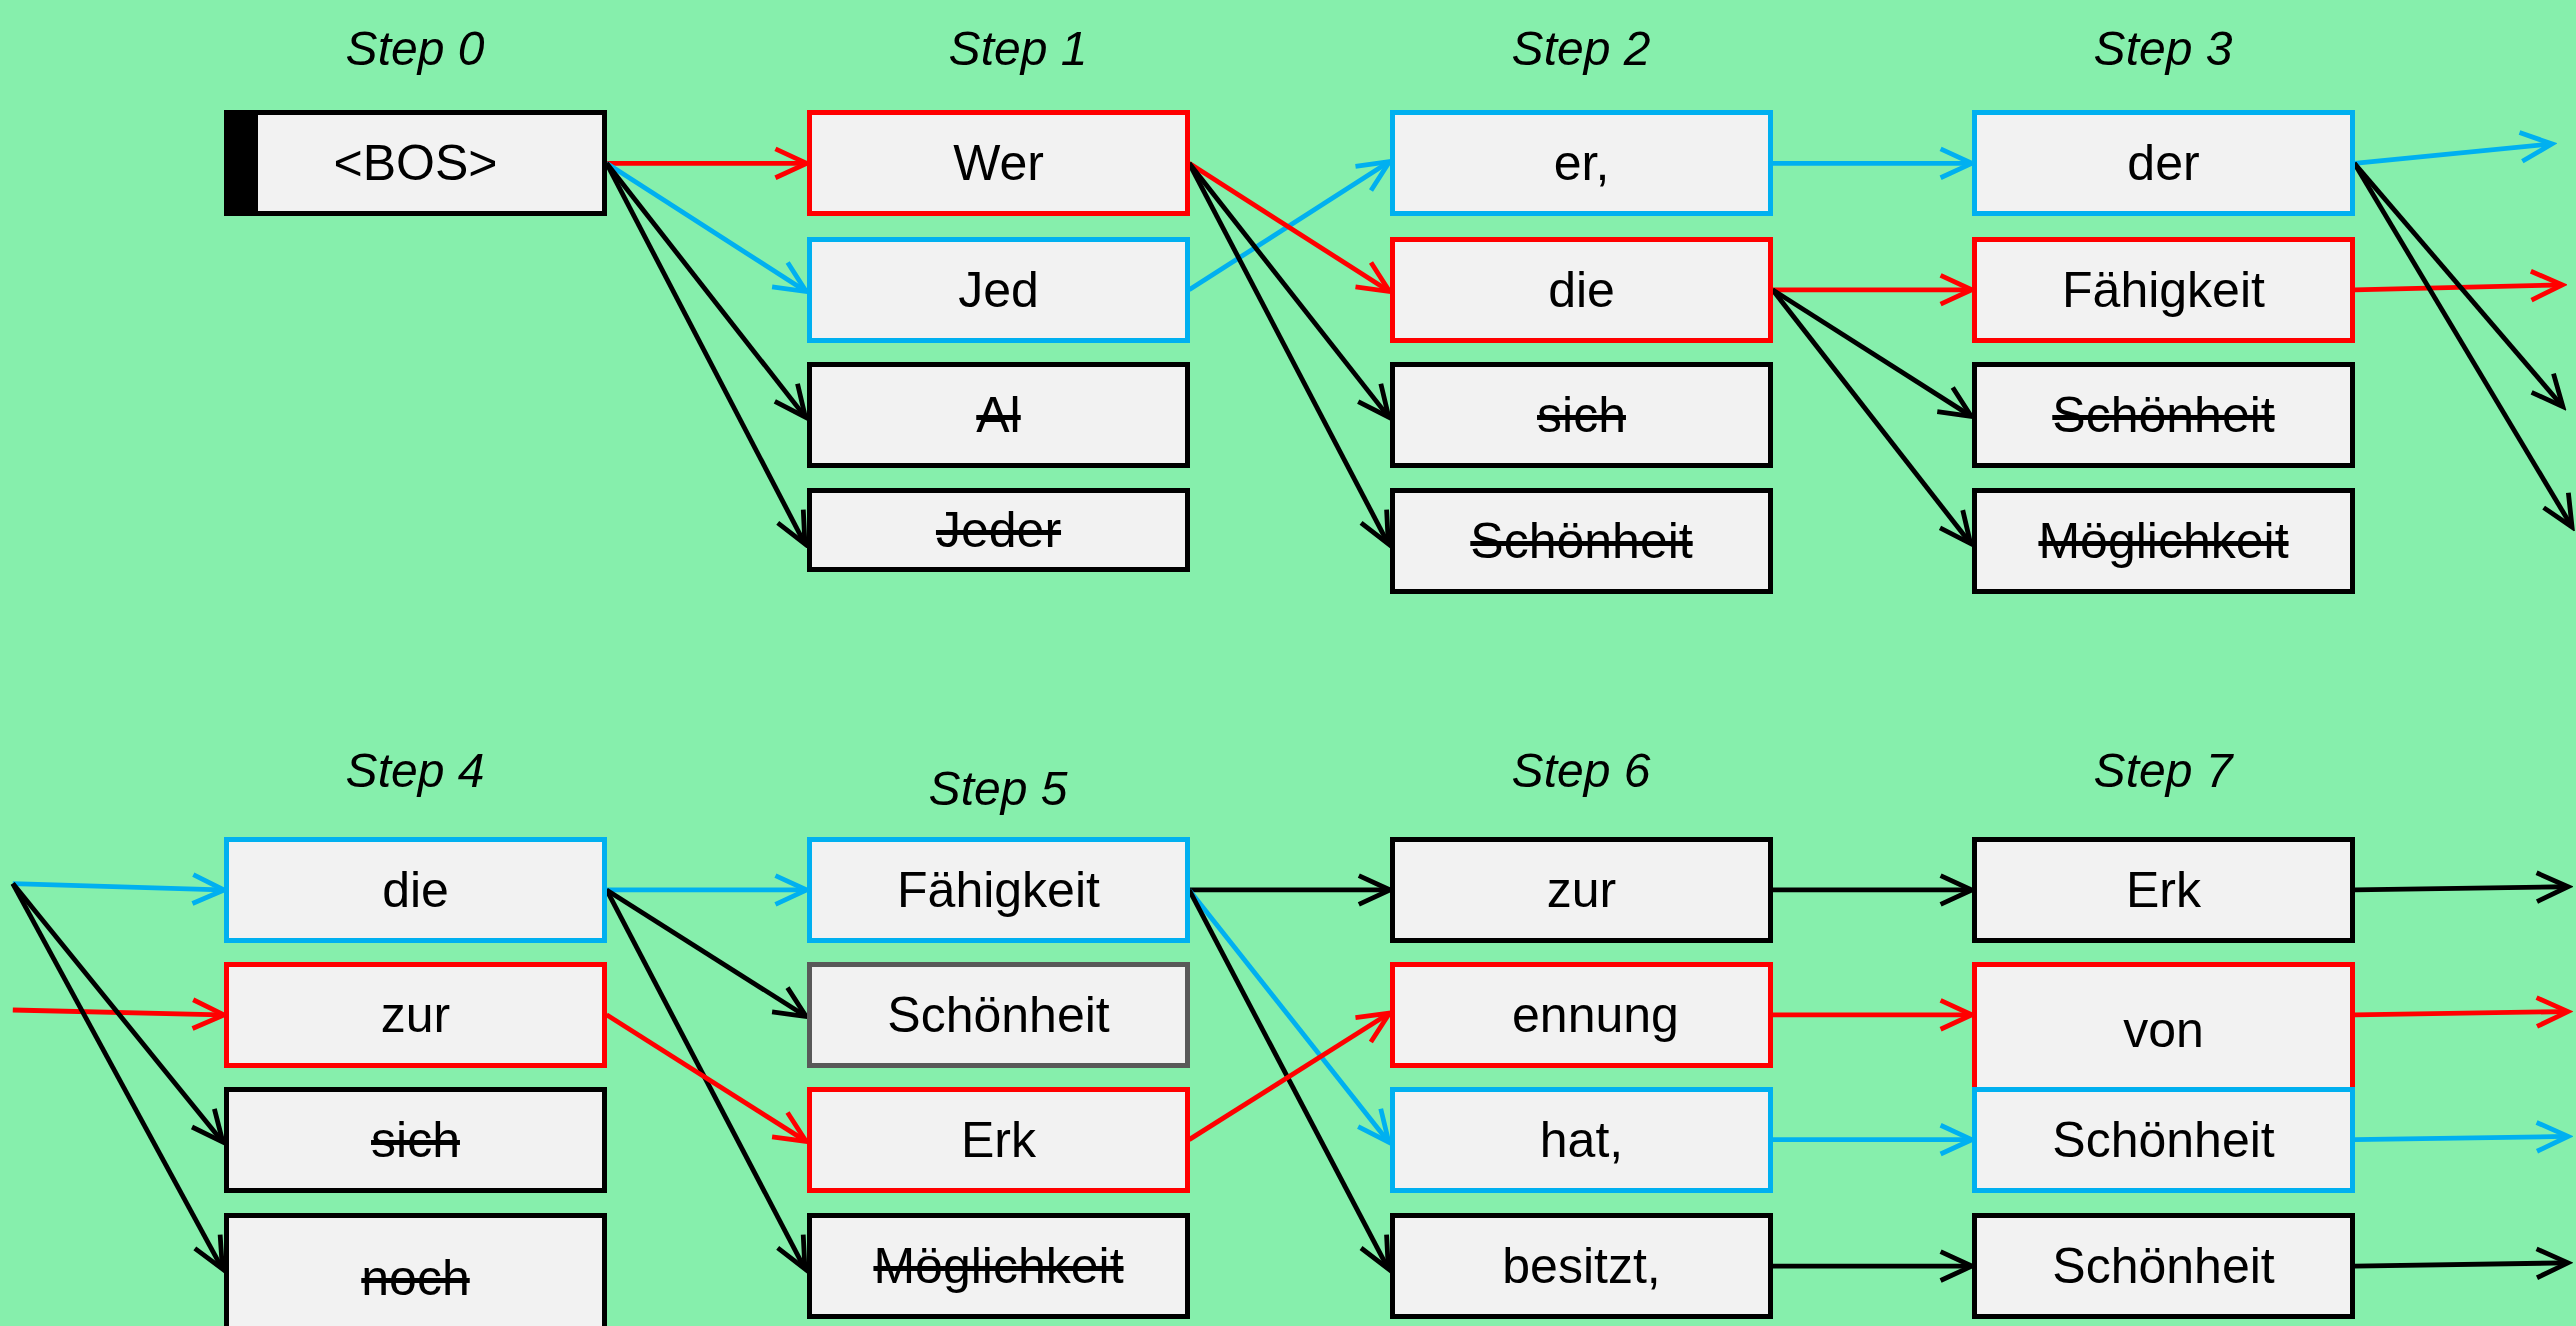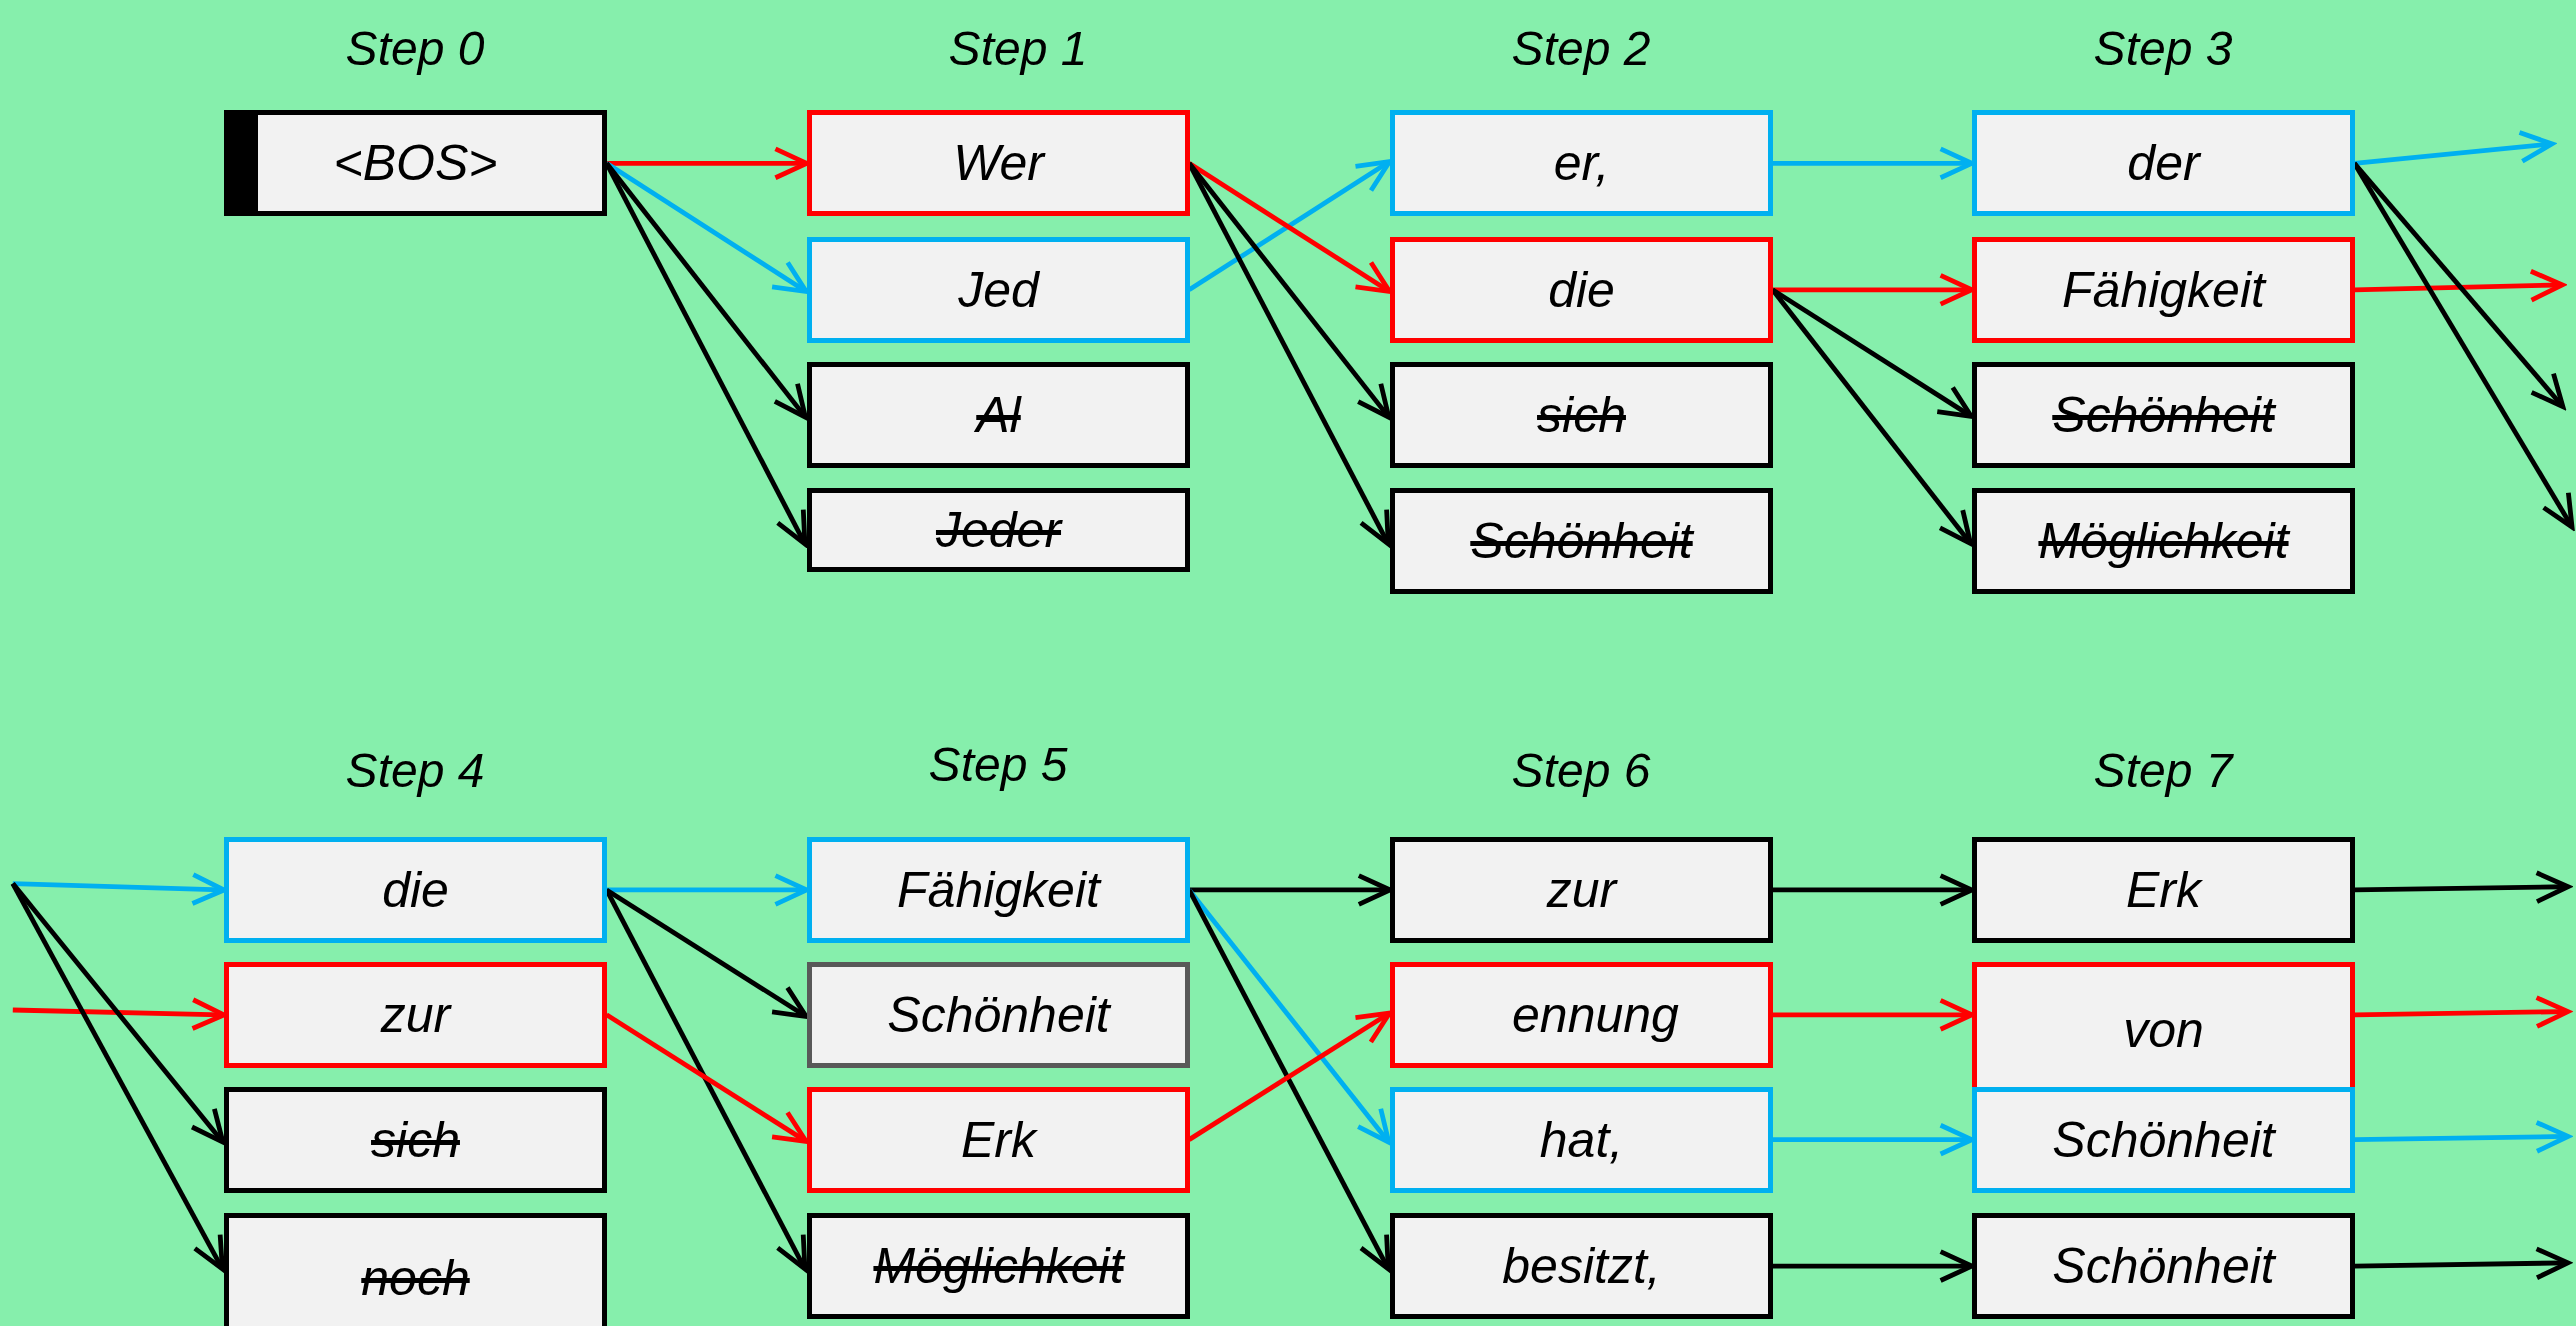--- a/index.html
+++ b/index.html
@@ -22,21 +22,20 @@
   .box {
     position: absolute;
     box-sizing: border-box;
     background: #F2F2F2;
     border: 5.6px solid #000000;
     display: flex;
     align-items: center;
     justify-content: center;
   }
   .token {
-    font-style: italic;
     font-size: 50px;
     color: #000000;
     white-space: nowrap;
     position: relative;
     z-index: 2;
   }
   .struck {
     text-decoration: line-through;
     text-decoration-thickness: 4.8px;
   }
@@ -158,21 +157,21 @@
     </div>
     <div class="box" style="left: 224px; top: 962px; width: 383px; height: 106px; border-color: rgb(255, 0, 0);">
       <span class="token">zur</span>
     </div>
     <div class="box" style="left: 224px; top: 1087px; width: 383px; height: 106px; border-color: rgb(0, 0, 0);">
       <span class="token struck">sich</span>
     </div>
     <div class="box" style="left: 224px; top: 1213px; width: 383px; height: 129px; border-color: rgb(0, 0, 0);">
       <span class="token struck">noch</span>
     </div>
-    <div class="step-label" style="left: 998px; top: 764px;">Step 5</div>
+    <div class="step-label" style="left: 998px; top: 788px;">Step 5</div>
     <div class="box" style="left: 807px; top: 837px; width: 383px; height: 106px; border-color: rgb(0, 176, 240);">
       <span class="token">Fähigkeit</span>
     </div>
     <div class="box" style="left: 807px; top: 962px; width: 383px; height: 106px; border-color: rgb(89, 89, 89);">
       <span class="token">Schönheit</span>
     </div>
     <div class="box" style="left: 807px; top: 1087px; width: 383px; height: 106px; border-color: rgb(255, 0, 0);">
       <span class="token">Erk</span>
     </div>
     <div class="box" style="left: 807px; top: 1213px; width: 383px; height: 106px; border-color: rgb(0, 0, 0);">

